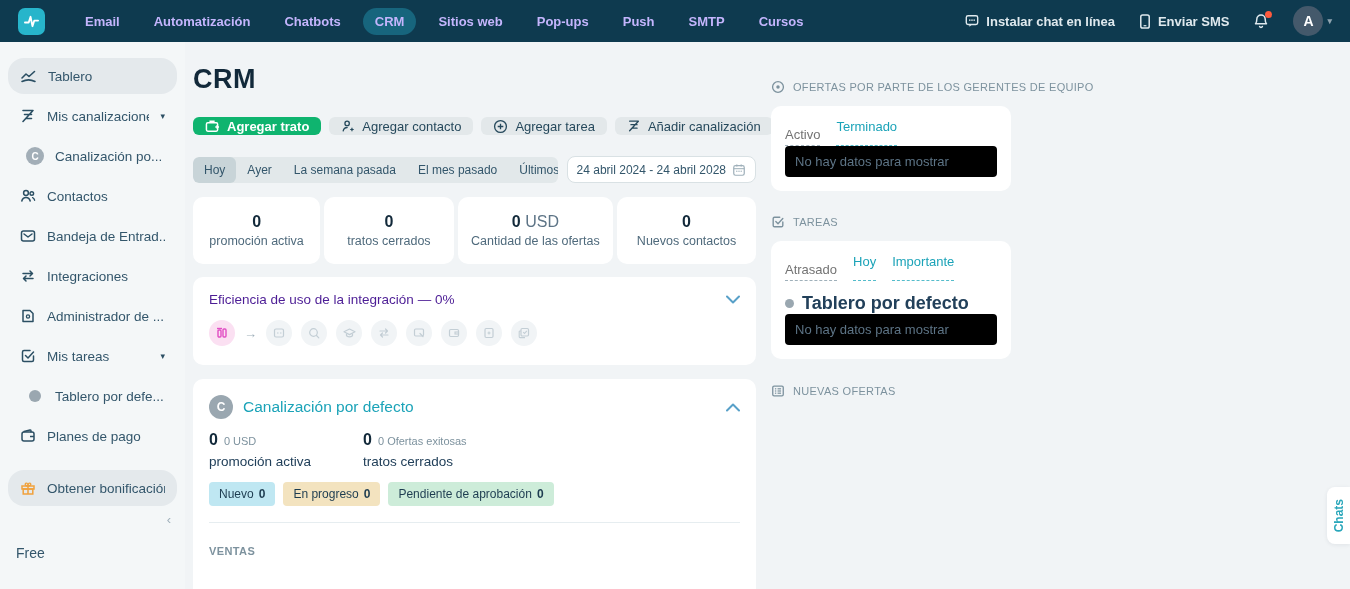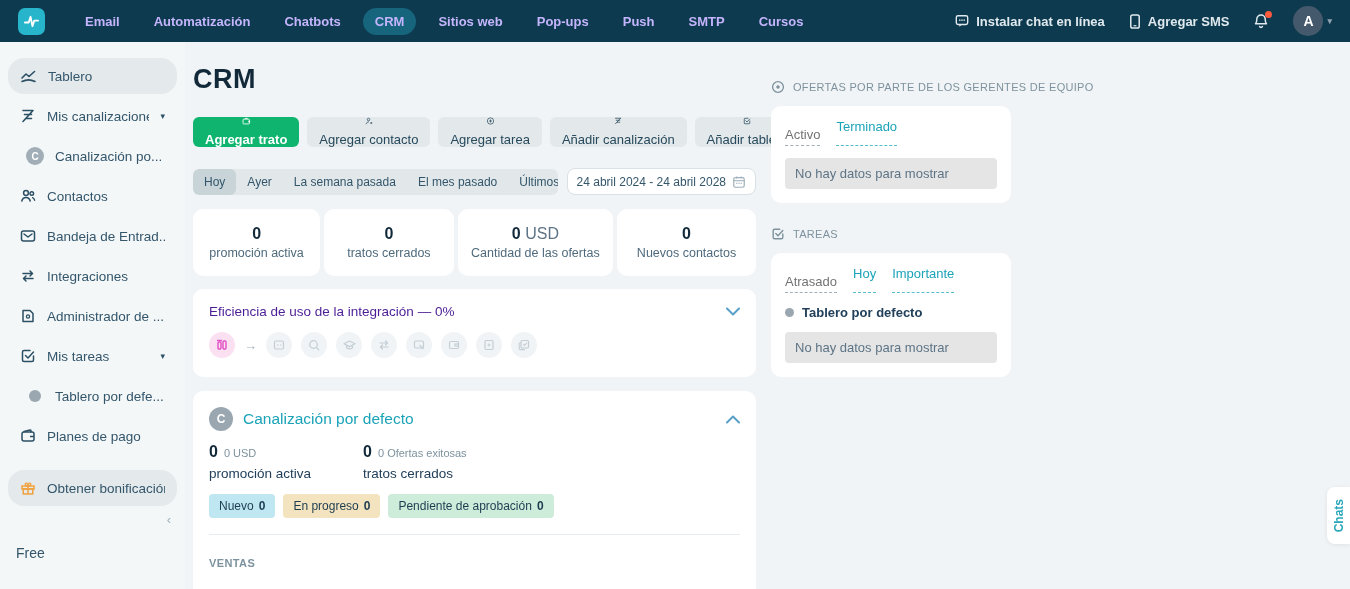--- a/index.html
+++ b/index.html
@@ -41,21 +41,21 @@
   .collapse-chevron { text-align:right; padding:4px 14px; color:#9fb0ba; font-size:13px; cursor:pointer; }
   .plan-box { margin:14px 16px 0; }
   .plan-name { font-size:14px; color:#33566b; }
 
   
   .content { flex:1; display:flex; padding:18px 0 0 8px; }
   .main-col { width:563px; flex:none; }
   .page-title { font-size:27px; font-weight:800; color:#12293a; letter-spacing:0.5px; margin-top:4px; }
 
   .actions { display:flex; gap:8px; margin-top:22px; }
-  .btn { height:30px; display:flex; align-items:center; gap:7px; padding:0 12px; border-radius:6px; font-size:13px; font-weight:400; cursor:pointer; white-space:nowrap; border:none; font-family:inherit;flex-direction:column; }
+  .btn { height:18px; display:flex; align-items:center; gap:7px; padding:0 12px; border-radius:6px; font-size:13px; font-weight:400; cursor:pointer; white-space:nowrap; border:none; font-family:inherit; }
   .btn-green { background:#0fb46f; color:#fff; font-weight:700; }
   .btn-gray { background:#e3e8ea; color:#26495c; }
 
   .filters { display:flex; align-items:center; margin-top:21px; }
   .segmented { display:flex; background:#e2e8ea; border-radius:6px; overflow:hidden; }
   .segment { padding:6px 11px; font-size:12px; color:#33566b; cursor:pointer; white-space:nowrap; }
   .segment.active { background:#c8d4d8; border-radius:6px; }
   .date-box { margin-left:9px; width:218px; height:27px; background:#fff; border:1px solid #d9e1e4; border-radius:8px; display:flex; align-items:center; justify-content:space-between; padding:0 9px; font-size:12px; color:#33566b; cursor:pointer; }
   .cal-icon { color:#9fb0ba; }
 
@@ -97,24 +97,24 @@
 
   
   .right-col { margin-left:15px; width:270px; padding-top:12px; }
   .sec-head { display:flex; align-items:center; gap:8px; font-size:11px; font-weight:400; letter-spacing:0.3px; color:#7d929e; white-space:nowrap; }
   .sec-head .ic { color:#7d929e; flex:none; }
   .panel { width:240px; background:#fff; border-radius:10px; padding:13px 14px 14px; margin-top:12px; }
   .tabs { display:flex; gap:16px; }
   .tab { font-size:13px; padding-bottom:3px; border-bottom:1px dashed; cursor:pointer; white-space:nowrap; }
   .tab.gray { color:#737373; border-color:#9fb0ba;margin-top:8px; }
   .tab.teal { color:#1ba3b8; border-color:#54bcCB; }
-  .empty-box { margin-top:12px; background:#e5e5e5; border-radius:4px; padding:8px 10px; font-size:13px; color:#5d7486; }
+  .empty-box { margin-top:0; background:#000000; border-radius:4px; padding:8px 10px; font-size:13px; color:#5d7486; }
   .board-row { display:flex; align-items:center; gap:8px; margin-top:12px; }
   .board-dot { width:9px; height:9px; border-radius:50%; background:#9aa7b0; }
-  .board-name { font-size:13px; font-weight:700; color:#22405a; }
+  .board-name { font-size:18px; font-weight:700; color:#22405a; }
   .sec-offers { margin-top:8px; }
   .sec-tasks { margin-top:24px; }
   .sec-new { margin-top:25px; }
 
   
   .chats-tab { position:fixed; right:0; top:487px; width:23px; height:57px; background:#fff; border-radius:8px 0 0 8px; box-shadow:0 1px 4px rgba(20,40,60,0.08); display:flex; align-items:center; justify-content:center; cursor:pointer; }
   .chats-tab span { writing-mode:vertical-rl; transform:rotate(180deg); color:#2aa7bb; font-size:12px; font-weight:700; }
 </style>
 </head>
 <body>
@@ -145,21 +145,21 @@
           <circle cx="8" cy="7" r="0.9" fill="currentColor"></circle>
           <circle cx="10.5" cy="7" r="0.9" fill="currentColor"></circle>
         </svg>
       <span>Instalar chat en línea</span>
     </div>
     <div class="nav-link">
       <svg class="ic" width="12" height="15" viewBox="0 0 11 16">
           <rect x="1" y="1" width="9" height="14" rx="2" fill="none" stroke="currentColor" stroke-width="1.6"></rect>
           <line x1="4" y1="12.5" x2="7" y2="12.5" stroke="currentColor" stroke-width="1.3"></line>
         </svg>
-      <span>Agregar SMS</span>
+      <span>Enviar SMS</span>
     </div>
     <div class="bell-wrap">
       <svg width="16" height="17" viewBox="0 0 16 17">
           <path d="M8 2a4.2 4.2 0 0 0-4.2 4.2c0 3.3-1.3 4.6-1.3 4.6h11s-1.3-1.3-1.3-4.6A4.2 4.2 0 0 0 8 2z" fill="none" stroke="#dfe9ee" stroke-width="1.5" stroke-linejoin="round"></path>
           <path d="M6.6 13.5a1.5 1.5 0 0 0 2.8 0" fill="none" stroke="#dfe9ee" stroke-width="1.5" stroke-linecap="round"></path>
         </svg>
       <span class="bell-dot"></span>
     </div>
     <div class="avatar-wrap">
       <div class="avatar">A</div>
@@ -476,19 +476,33 @@
             <span class="tab teal">Importante</span>
           </div>
           <div class="board-row">
             <span class="board-dot"></span>
             <span class="board-name">Tablero por defecto</span>
           </div>
           <div class="empty-box">No hay datos para mostrar</div>
         </div>
       </div>
 
+      <div class="sec-new">
+        <div class="sec-head">
+          <svg class="ic" width="14" height="14" viewBox="0 0 16 16">
+              <rect x="2" y="2.5" width="12" height="11" rx="1.5" fill="none" stroke="currentColor" stroke-width="1.5"></rect>
+              <line x1="4.5" y1="5.5" x2="6" y2="5.5" stroke="currentColor" stroke-width="1.4"></line>
+              <line x1="7.5" y1="5.5" x2="11.5" y2="5.5" stroke="currentColor" stroke-width="1.4"></line>
+              <line x1="4.5" y1="8" x2="6" y2="8" stroke="currentColor" stroke-width="1.4"></line>
+              <line x1="7.5" y1="8" x2="11.5" y2="8" stroke="currentColor" stroke-width="1.4"></line>
+              <line x1="4.5" y1="10.5" x2="6" y2="10.5" stroke="currentColor" stroke-width="1.4"></line>
+              <line x1="7.5" y1="10.5" x2="11.5" y2="10.5" stroke="currentColor" stroke-width="1.4"></line>
+            </svg>
+          <span>NUEVAS OFERTAS</span>
+        </div>
+      </div>
     </div>
   </div>
 </div>
 
 <div class="chats-tab">
   <span>Chats</span>
 </div>
 
 </body></html>

